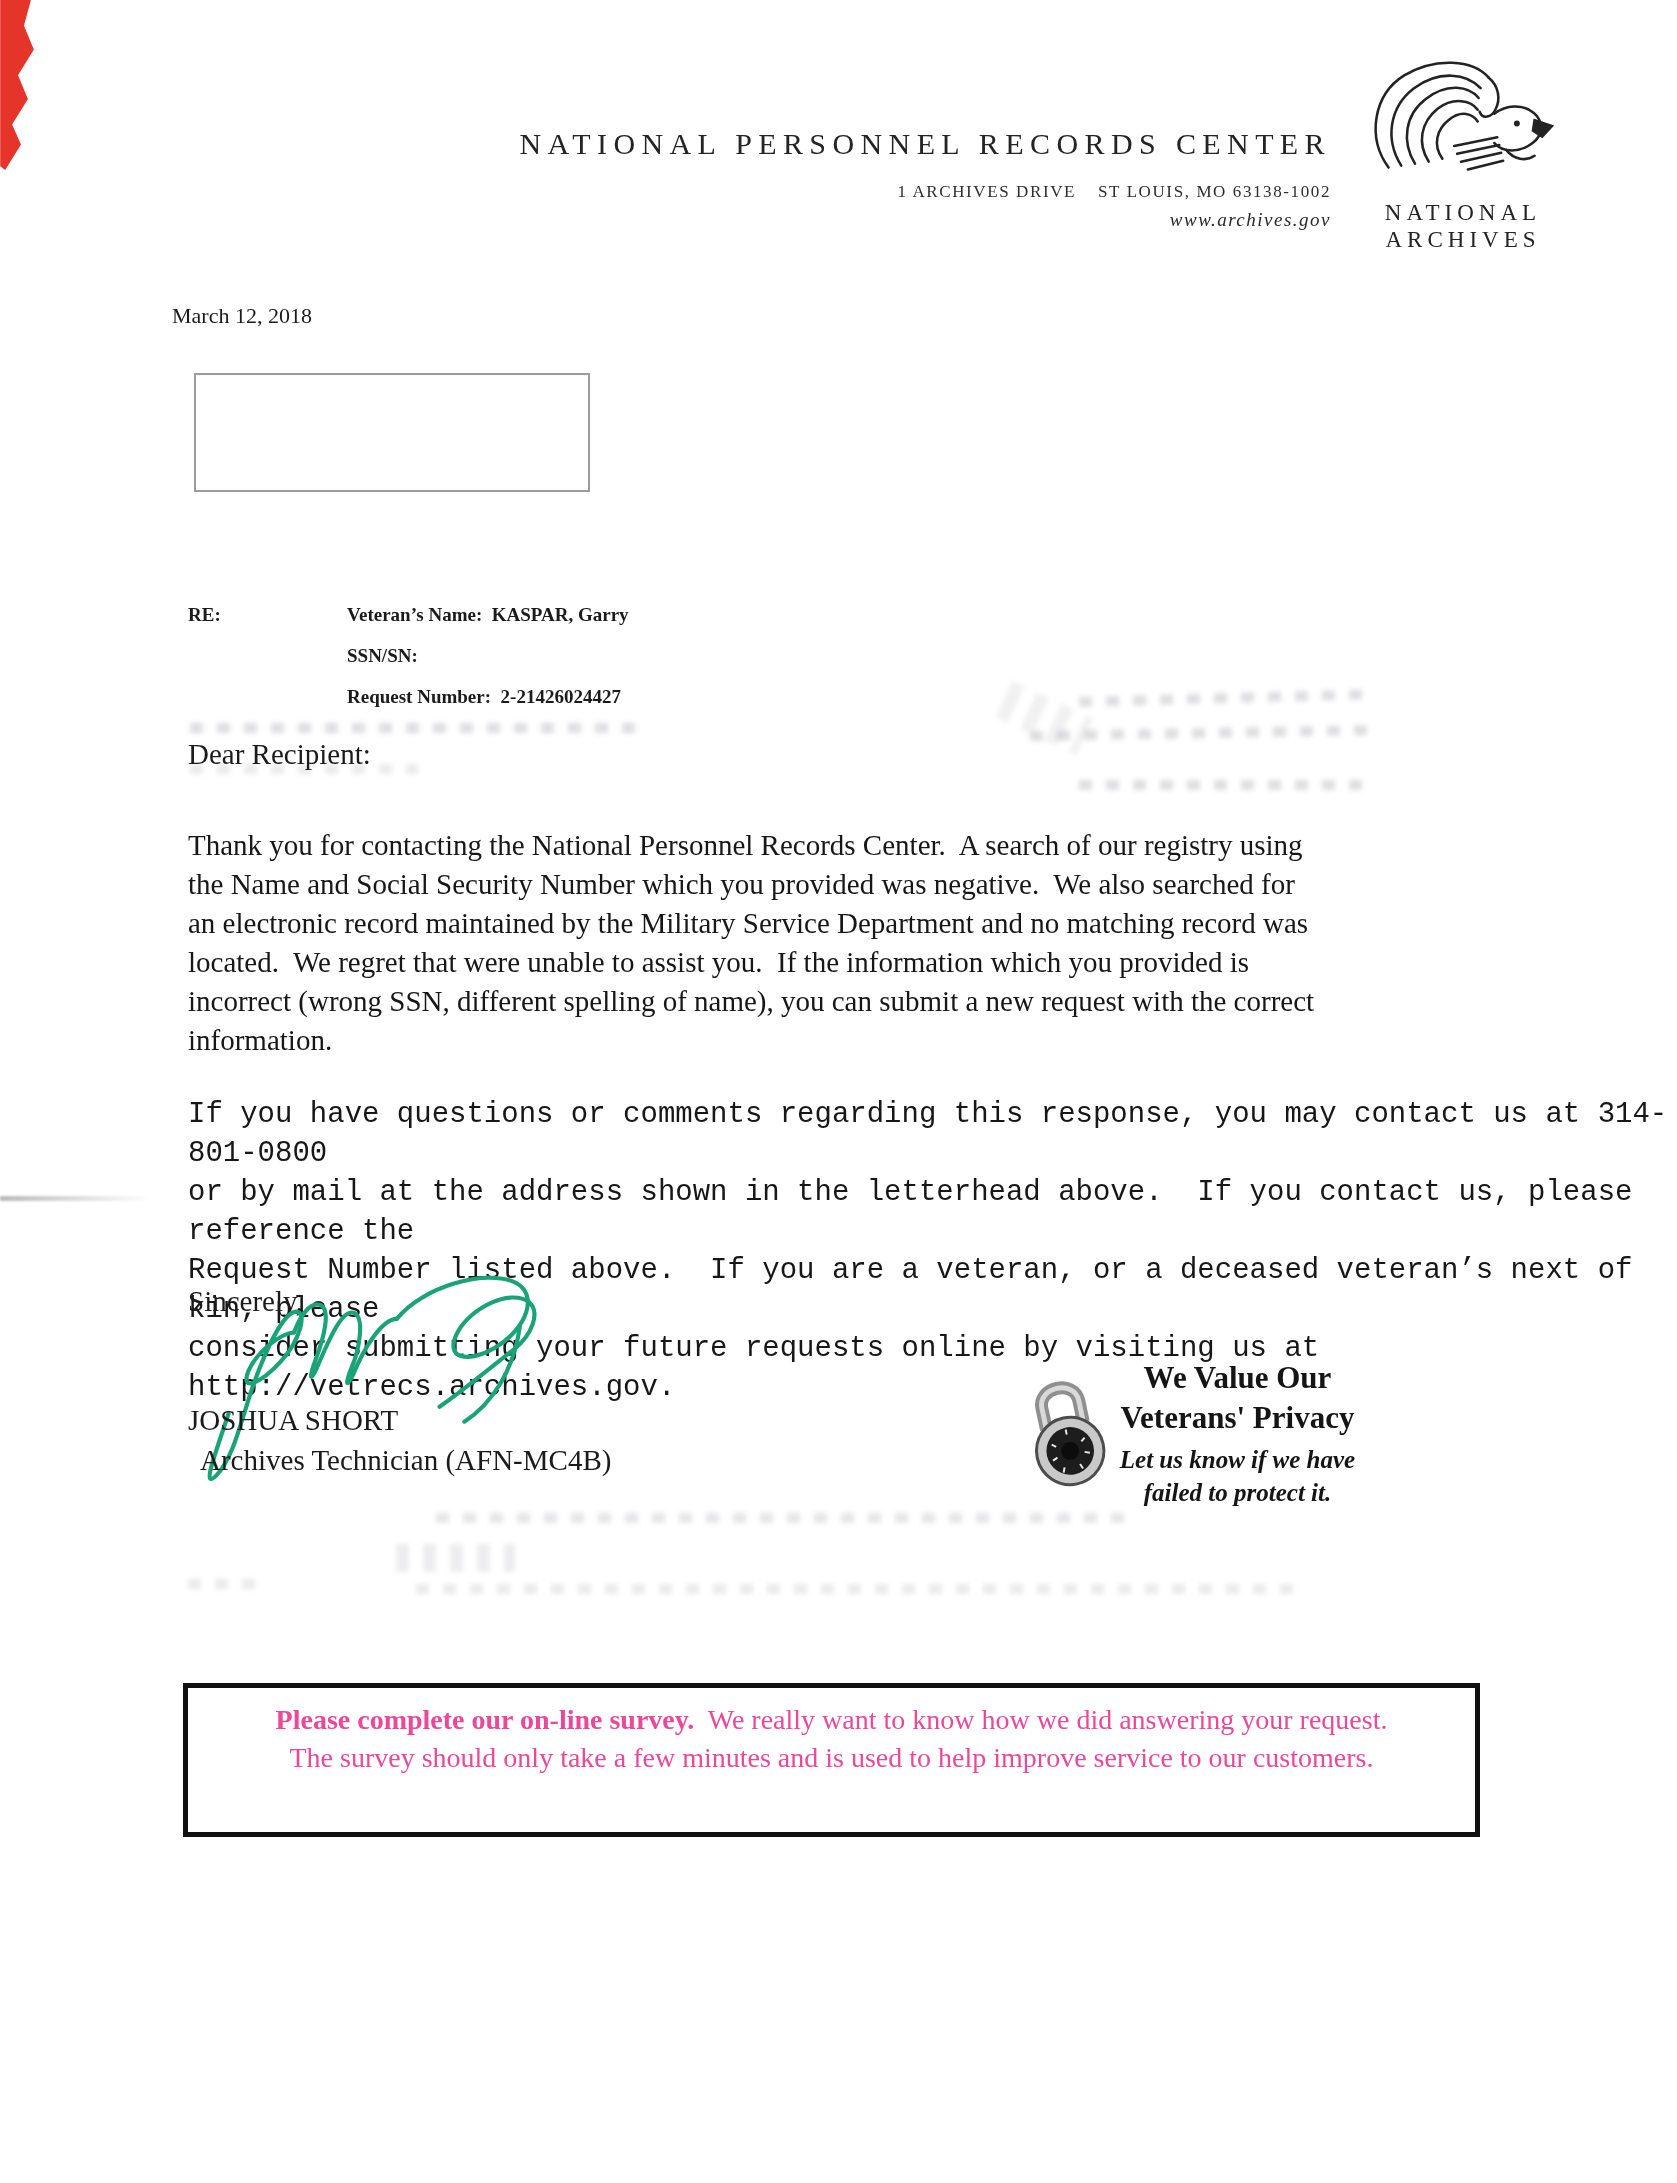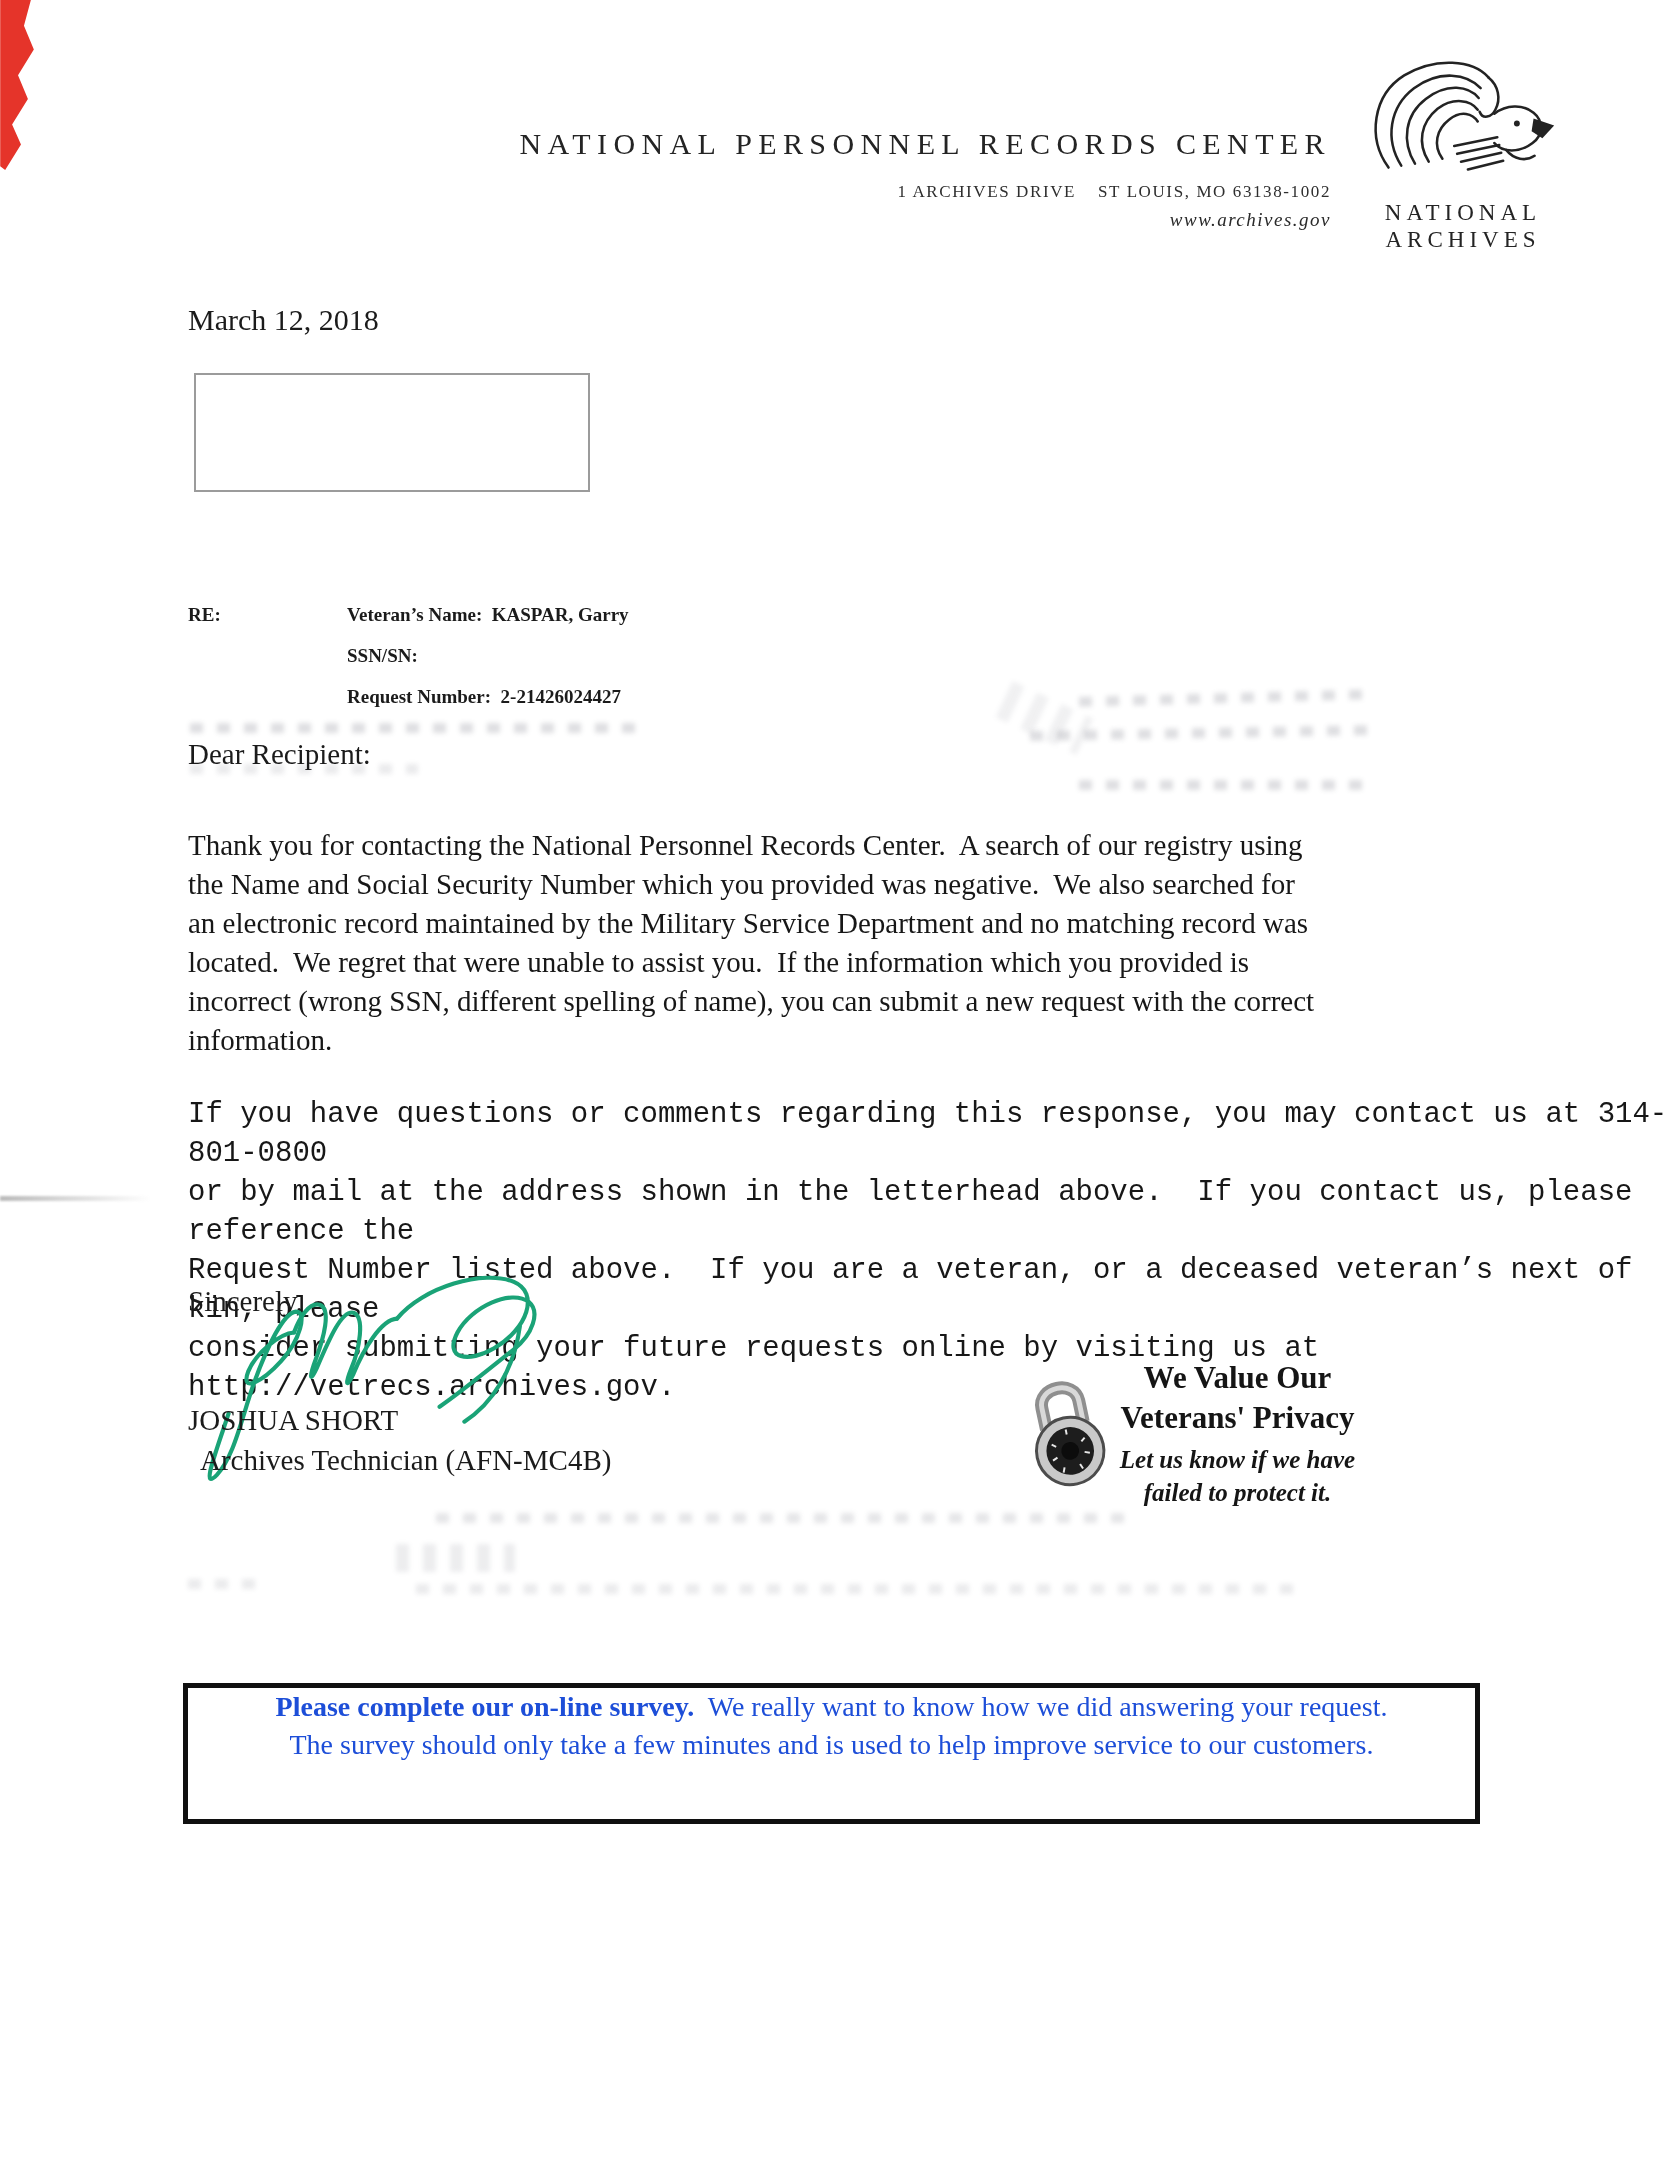--- a/index.html
+++ b/index.html
@@ -14,21 +14,21 @@
 
   
   .lh-title { right:346px; top:127px; font-size:30px; letter-spacing:6.4px; color:#242424; white-space:nowrap; }
   .lh-addr  { right:346px; top:182px; font-size:17px; letter-spacing:1.6px; color:#2e2e2e; white-space:nowrap; }
   .lh-addr .gap { display:inline-block; width:22px; }
   .lh-web   { right:346px; top:209px; font-size:19px; font-style:italic; letter-spacing:1.5px; color:#2a2a2a; }
   .logo-wrap { left:1358px; top:48px; width:210px; }
   .logo-text { text-align:center; font-size:23px; letter-spacing:5px; color:#242424; line-height:27px; }
 
   
-  .date { left:188px; top:303px; font-size:30px; }
+  .date { left:172px; top:303px; font-size:22px; }
   .addr-box { left:194px; top:373px; width:392px; height:115px; border:2px solid #9b9b9b; background:#fff; }
 
   
   .re-row { font-weight:bold; font-size:19px; line-height:41px; white-space:pre; }
   .re-label { left:188px; }
   .re-vals  { left:347px; }
 
   .salutation { left:188px; top:738px; font-size:29px; }
 
   .para { left:188px; font-size:29px; line-height:39px; color:#171717; }
@@ -38,22 +38,22 @@
   .signer .title-line { padding-left:12px; }
 
   
   .pv-head  { font-weight:bold; font-size:31px; line-height:40px; text-align:center; color:#151515; }
   .pv-note  { font-weight:bold; font-style:italic; font-size:25px; line-height:33px; text-align:center; color:#151515; }
 
   
   .survey-box {
     left:183px; top:1683px; width:1287px; height:131px;
     border:5px solid #101010; background:#fff;
-    text-align:center; font-size:28px; line-height:38px; padding-top:0;
-    color:#1d4ed8;
+    text-align:center; font-size:28px; line-height:38px; padding-top:13px;
+    color:#ec4899;
   }
   .survey-box b { font-weight:bold; }
   .survey-link { font-weight:bold; text-decoration:underline; }
 
   
   .smudge {
     position:absolute; height:10px; opacity:.45; filter:blur(2.5px);
     background-image:repeating-linear-gradient(90deg, rgba(110,112,125,.5) 0 13px, rgba(110,112,125,0) 13px 27px);
   }
   .smudge.light { opacity:.28; }

